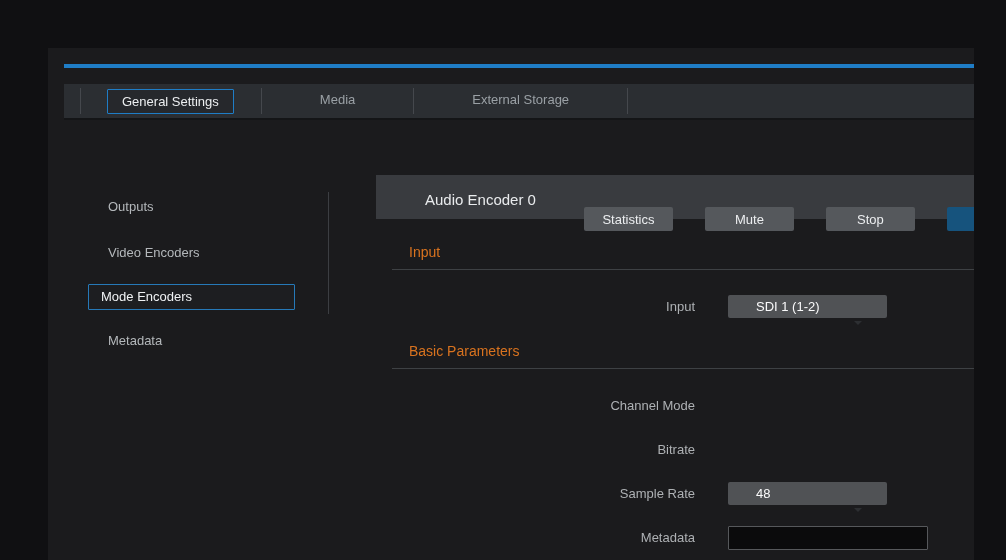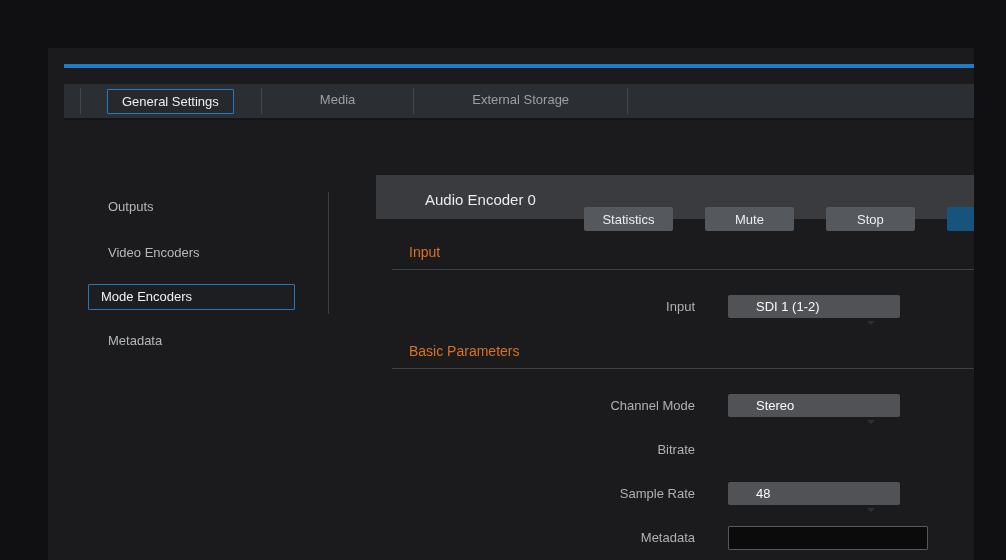--- a/index.html
+++ b/index.html
@@ -123,21 +123,21 @@
   .row .field-label {
     width: 287px;
     text-align: right;
     color: #aeb1b4;
     font-size: 13px;
     flex: 0 0 287px;
     white-space: nowrap;
   }
   .dropdown {
     margin-left: 17px;
-    width: 172px;
+    width: 159px;
     height: 23px;
     background: #505255;
     border-radius: 2px;
     display: flex;
     align-items: center;
     padding: 0 10px 0 12px;
     color: #fbfbfc;
     font-size: 13px;
     cursor: pointer;
     position: relative;
@@ -212,24 +212,20 @@
             <span class="caret"></span>
           </div>
         </div>
       </section>
 
       <section>
         <h2 class="sect-heading">Basic Parameters</h2>
 
         <div class="row">
           <span class="field-label">Channel Mode</span>
-          <div class="dropdown">
-            <span>Stereo</span>
-            <span class="caret"></span>
-          </div>
         </div>
 
         <div class="row">
           <span class="field-label">Bitrate</span>
         </div>
 
         <div class="row">
           <span class="field-label">Sample Rate</span>
           <div class="dropdown">
             <span>48</span>

